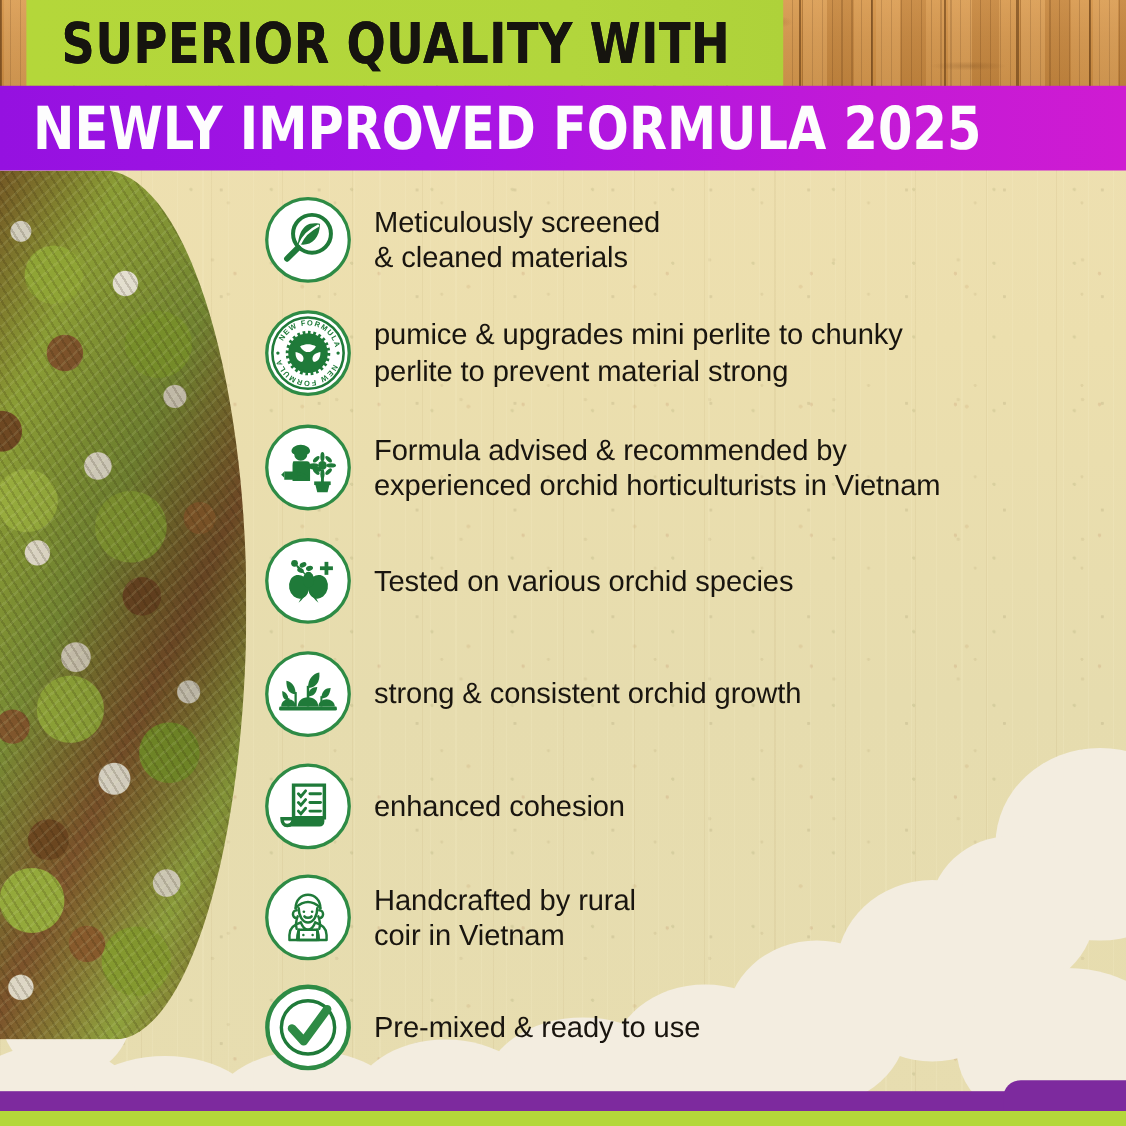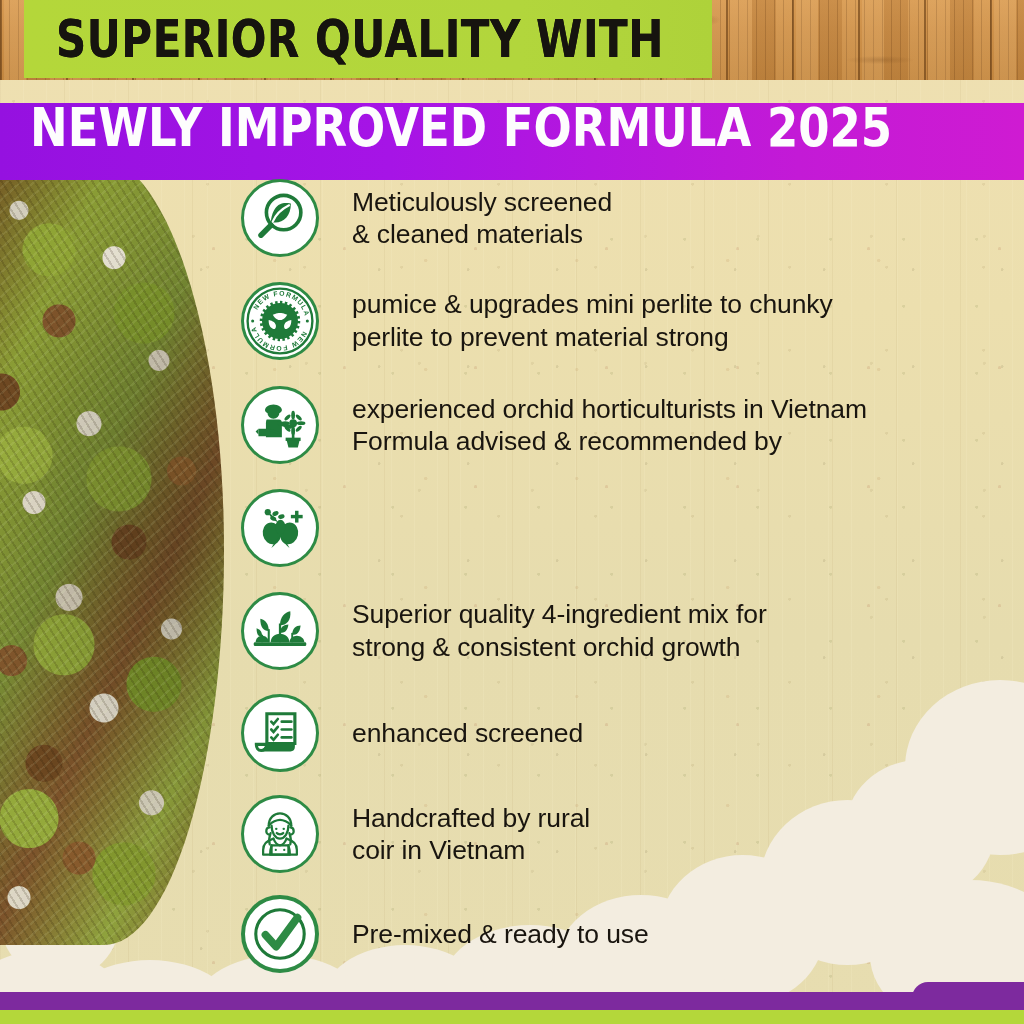--- a/index.html
+++ b/index.html
@@ -67,21 +67,21 @@
     font-family:"DejaVu Sans","Liberation Sans",sans-serif;
     transform:scaleY(1.22) scaleX(1.0);
     transform-origin:left center;
     text-shadow:0 0 .5px #16140f;
   }
 
   
   .band-purple{
     position:absolute;left:0;top:78px;width:1024px;height:77px;
     background:linear-gradient(90deg,#9511e0 0%,#a614e6 38%,#c31ad6 78%,#cf1bd2 100%);
-    display:flex;margin-top:25px;
+    display:flex;align-items:center;
   }
   .band-purple .txt{
     margin-left:30px;
     font-size:45px;font-weight:bold;letter-spacing:0px;
     color:#fdfdfd;
     font-family:"DejaVu Sans","Liberation Sans",sans-serif;
     transform:scaleY(1.20);
     transform-origin:left center;
   }
 
@@ -145,21 +145,21 @@
   }
   .ico{
     width:78px;height:78px;border-radius:50%;
     background:#ffffff;border:3.5px solid #2e8b45;
     display:flex;align-items:center;justify-content:center;
     box-sizing:border-box;
   }
   .ico svg{display:block;}
 
   .ftxt{
-    margin-left:30px;
+    margin-left:18px;
     color:#19150f;
     font-size:26.5px;
     line-height:1.22;
     font-family:"Liberation Sans","DejaVu Sans",sans-serif;
     font-weight:500;
     letter-spacing:-0.1px;
   }
   .ftxt div{white-space:nowrap;}
 
   
@@ -282,22 +282,22 @@
               <ellipse cx="40" cy="36" rx="4" ry="1.9" transform="rotate(45 40 36)"></ellipse>
               <ellipse cx="52" cy="36" rx="4" ry="1.9" transform="rotate(-45 52 36)"></ellipse>
             </g>
             <rect x="44.6" y="34" width="2.8" height="14" fill="#1f7a39"></rect>
             <path d="M39 48h14l-2 8H41z" fill="#1f7a39"></path>
             <rect x="38" y="45.5" width="16" height="3.5" fill="#1f7a39"></rect>
           </svg>
         </div>
       </div>
       <div class="ftxt">
+        <div>Formula advised &amp; recommended by</div>
         <div>experienced orchid horticulturists in Vietnam</div>
-        <div>Formula advised &amp; recommended by</div>
       </div>
     </div>
 
     <div class="feature" style="height:102px;">
       <div class="ico-wrap">
         <div class="ico">
           <svg width="58" height="58" viewBox="0 0 64 64">
             <g fill="#1f7a39">
               <ellipse cx="23" cy="38" rx="10" ry="12" transform="rotate(-12 23 38)"></ellipse>
               <ellipse cx="42" cy="38" rx="10" ry="12" transform="rotate(12 42 38)"></ellipse>
@@ -309,20 +309,23 @@
               <ellipse cx="27" cy="16" rx="3.6" ry="2.4" transform="rotate(-28 27 16)"></ellipse>
               <ellipse cx="33.5" cy="19.5" rx="3.6" ry="2.4" transform="rotate(-16 33.5 19.5)"></ellipse>
               <ellipse cx="24.5" cy="21.5" rx="3.4" ry="2.3" transform="rotate(22 24.5 21.5)"></ellipse>
             </g>
             <g fill="#1f7a39">
               <rect x="44" y="17.5" width="13" height="3.8"></rect>
               <rect x="48.6" y="13" width="3.8" height="13"></rect>
             </g>
           </svg>
         </div>
+      </div>
+      <div class="ftxt">
+        <div>Tested on various orchid species</div>
       </div>
     </div>
 
     <div class="feature" style="height:103px;">
       <div class="ico-wrap">
         <div class="ico">
           <svg width="60" height="60" viewBox="0 0 64 64">
             <g fill="#1f7a39">
               <path d="M32 44V24" stroke="#1f7a39" stroke-width="2.4"></path>
               <path d="M32 26c0-9 5-14 11-15 1 10-4 15-11 15z"></path>
@@ -335,21 +338,20 @@
               <path d="M45 36c0-7 4-10 9-10-1 8-4 10-9 10z"></path>
               <path d="M6 44c0-4 3-7 7-7s7 3 7 7z"></path>
               <path d="M22 44c0-5 4-9 10-9s10 4 10 9z"></path>
               <path d="M42 44c0-4 4-7 8-7s8 3 8 7z"></path>
               <rect x="4" y="44" width="56" height="4" rx="1.4"></rect>
             </g>
           </svg>
         </div>
       </div>
       <div class="ftxt">
-        <div>Superior quality 4-ingredient mix for</div>
         <div>strong &amp; consistent orchid growth</div>
       </div>
     </div>
 
     <div class="feature" style="height:102px;">
       <div class="ico-wrap">
         <div class="ico">
           <svg width="56" height="56" viewBox="0 0 64 64">
             <path d="M17 10h32v34H17z" fill="none" stroke="#1f7a39" stroke-width="3.6"></path>
             <path d="M17 44c0 5-3 8-6.5 8S5 49 5 45h12z" fill="none" stroke="#1f7a39" stroke-width="3.6"></path>
@@ -361,21 +363,21 @@
             </g>
             <g stroke="#1f7a39" stroke-width="3" stroke-linecap="round">
               <path d="M34 19h11"></path>
               <path d="M34 28h11"></path>
               <path d="M34 37h11"></path>
             </g>
           </svg>
         </div>
       </div>
       <div class="ftxt">
-        <div>enhanced screened</div>
+        <div>enhanced cohesion</div>
       </div>
     </div>
 
     <div class="feature" style="height:100px;">
       <div class="ico-wrap">
         <div class="ico">
           <svg width="60" height="60" viewBox="0 0 64 64">
             <g fill="none" stroke="#1f7a39" stroke-width="2.4" stroke-linecap="round" stroke-linejoin="round">
               <path d="M20 23c0-8 5.6-13 12-13s12 5 12 13"></path>
               <path d="M20 23c3-4 9-6 12-6s9 2 12 6"></path>

